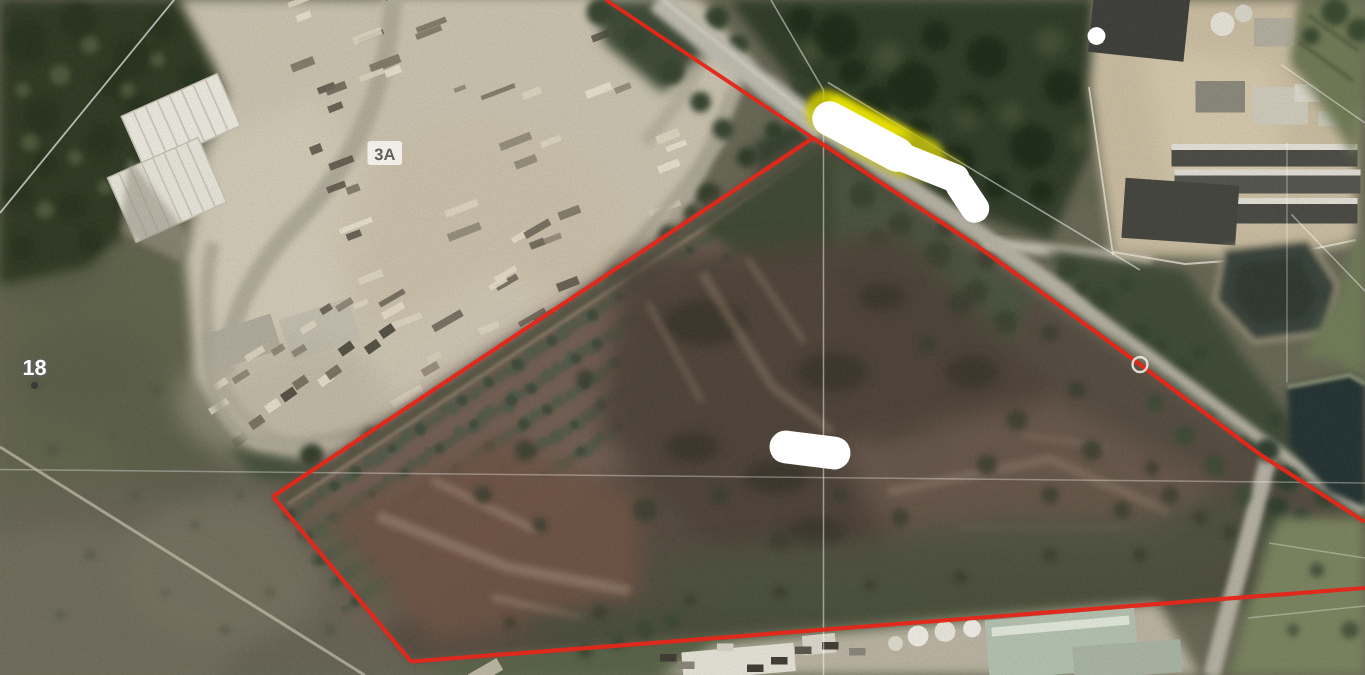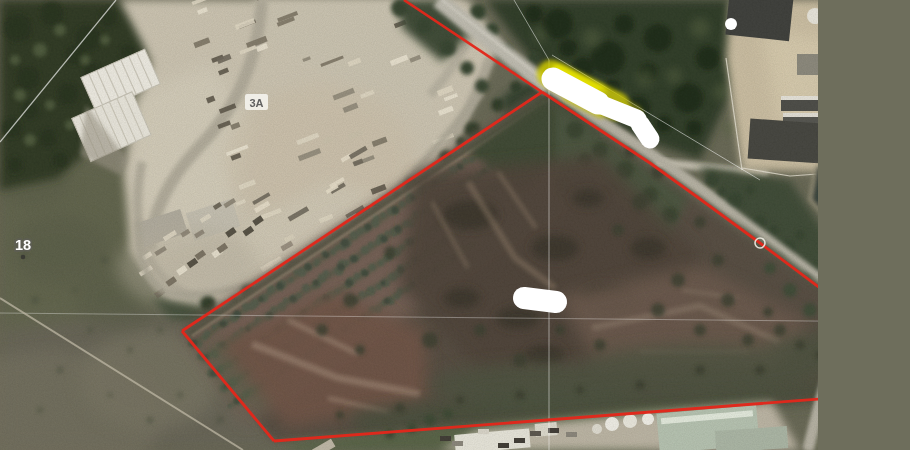--- a/index.html
+++ b/index.html
@@ -1,16 +1,16 @@
 <!DOCTYPE html>
 <html><head>
 <meta charset="utf-8">
 <style>
 html,body{margin:0;padding:0;background:#6e6e5c;}
-#map{width:818px;height:450px;position:relative;overflow:hidden;font-family:"Liberation Sans",sans-serif;text-align:right;}
+#map{width:910px;height:450px;position:relative;overflow:hidden;font-family:"Liberation Sans",sans-serif;text-align:right;}
 svg{display:block;}
 </style>
 </head>
 <body>
 <div id="map">
 <svg width="910" height="450" viewBox="0 0 910 450">
 <defs>
 <filter id="b1" x="-40%" y="-40%" width="180%" height="180%">
           <feGaussianBlur stdDeviation="1"></feGaussianBlur>
         </filter>

